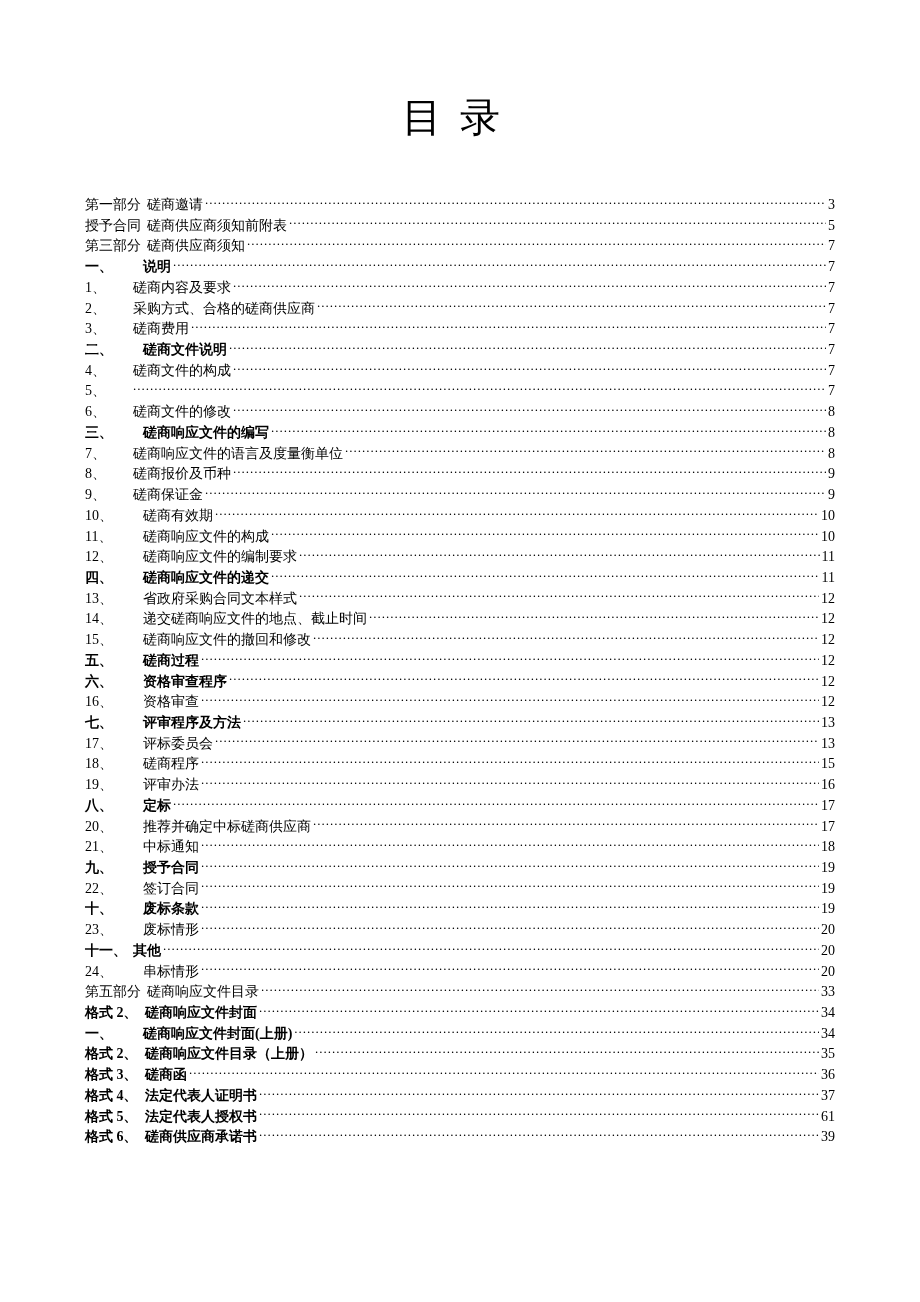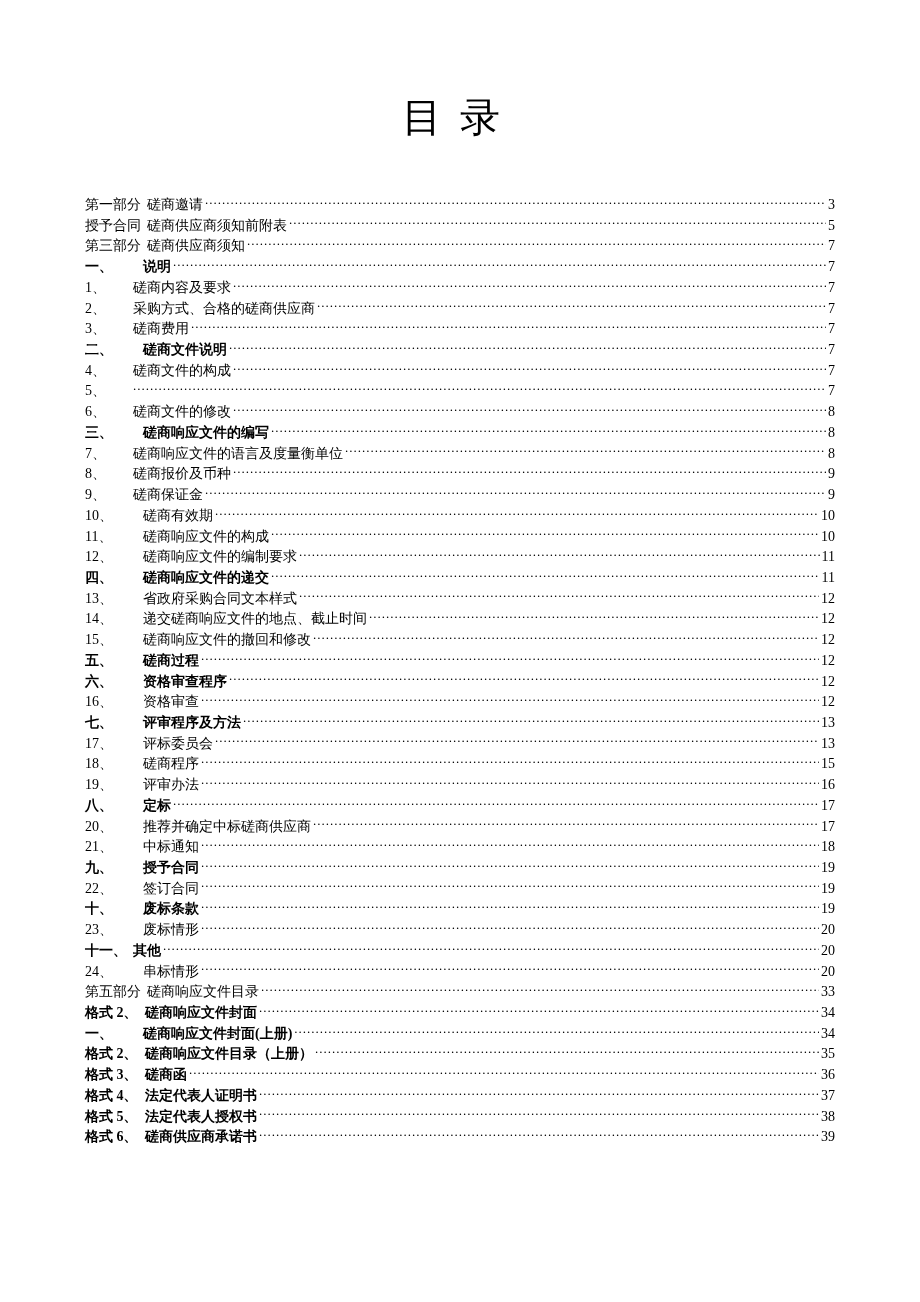--- a/index.html
+++ b/index.html
@@ -328,21 +328,21 @@
     <div class="toc-row">
       <span class="toc-num wide bold">格式 4、</span>
       <span class="toc-label bold">法定代表人证明书</span>
       <span class="toc-dots"></span>
       <span class="toc-page">37</span>
     </div>
     <div class="toc-row">
       <span class="toc-num wide bold">格式 5、</span>
       <span class="toc-label bold">法定代表人授权书</span>
       <span class="toc-dots"></span>
-      <span class="toc-page">38</span>
+      <span class="toc-page">61</span>
     </div>
     <div class="toc-row">
       <span class="toc-num wide bold">格式 6、</span>
       <span class="toc-label bold">磋商供应商承诺书</span>
       <span class="toc-dots"></span>
       <span class="toc-page">39</span>
     </div>
   </div>
 
 </body></html>

